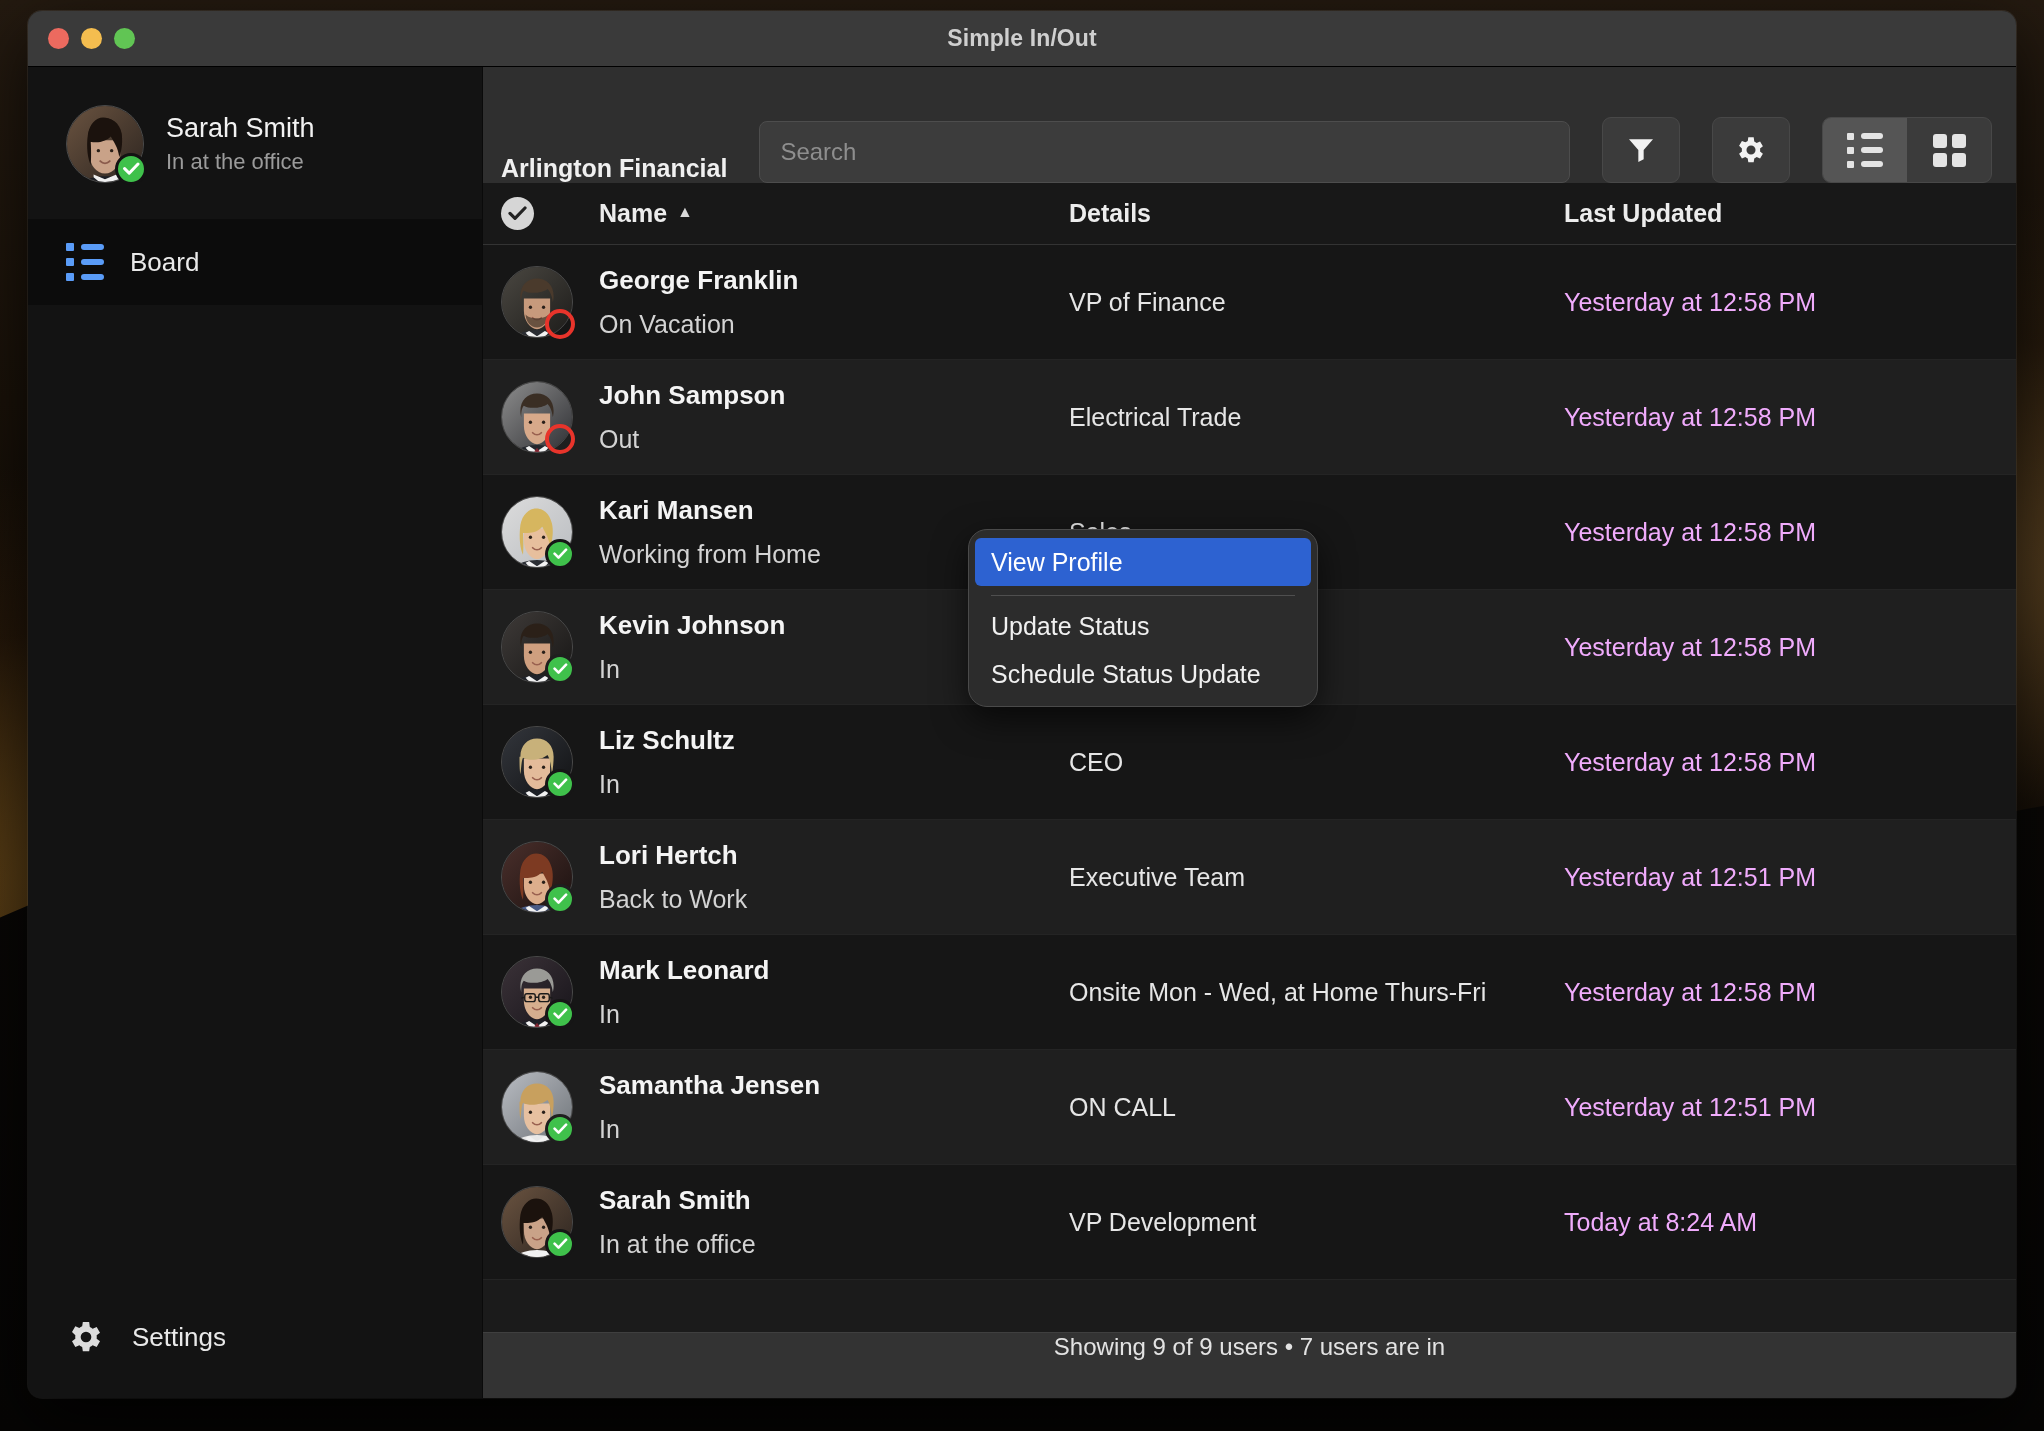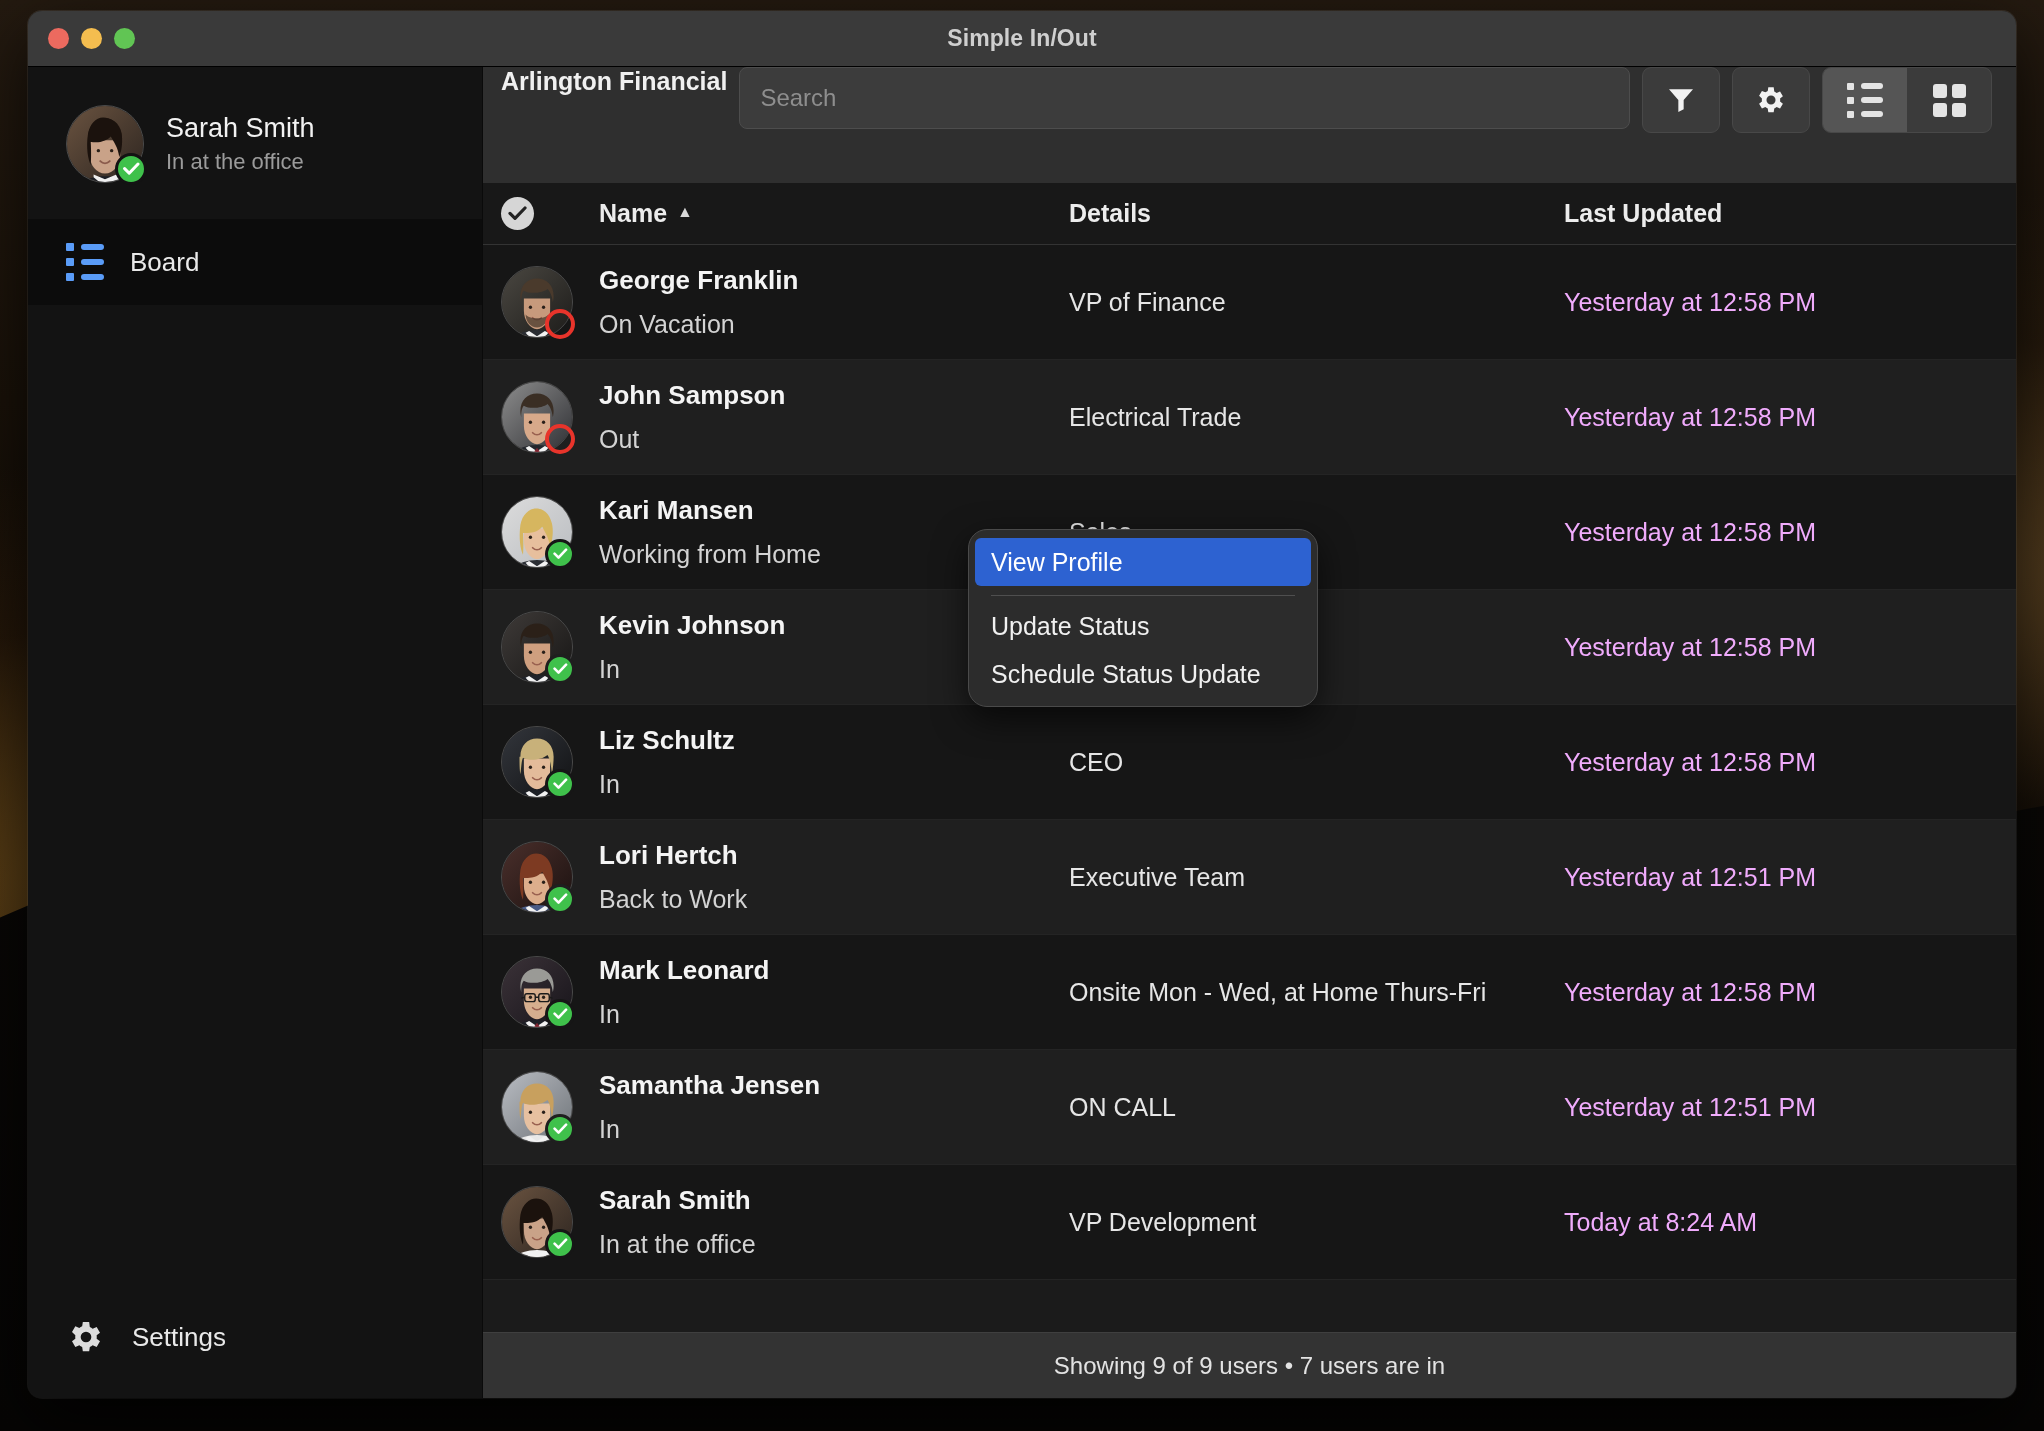--- a/index.html
+++ b/index.html
@@ -145,23 +145,23 @@
   .gear-icon { width: 40px; height: 40px; color: #dcdcdc; }
   .gear-icon svg { display:block; width:100%; height:100%; fill: currentColor; }
 
   
   #main { flex: 1; display: flex; flex-direction: column; min-width: 0; background: #1b1b1b; }
 
   #toolbar {
     height: 116px;
     flex: 0 0 116px;
     display: flex;
-    align-items: flex-start;
+    align-items: flex-end;
     padding: 0 24px 0 18px;
-    gap: 12px;
+    gap: 32px;
     background: #2f2f2f;
   }
   #org-name {
     font-size: 25px;
     font-weight: bold;
     color: #f0f0f0;
     white-space: nowrap;
   }
   #search-input {
     flex: 1;
@@ -257,21 +257,21 @@
   .cell-details { flex: 1; min-width: 0; padding-right: 20px; font-size: 25px; color: #e6e6e6; line-height: 1.28; }
   .cell-updated { width: 452px; flex: 0 0 452px; font-size: 25px; color: #f0abfc; }
 
   
   #footer {
     height: 66px;
     flex: 0 0 66px;
     background: #333333;
     border-top: 1px solid #3f3f3f;
     display: flex;
-    align-items: center;
+    align-items: flex-start;
     justify-content: center;
   }
   #footer-text { font-size: 24px; color: #e3e3e3; }
 
   
   #context-menu {
     position: absolute;
     left: 940px;
     top: 518px;
     width: 350px;

